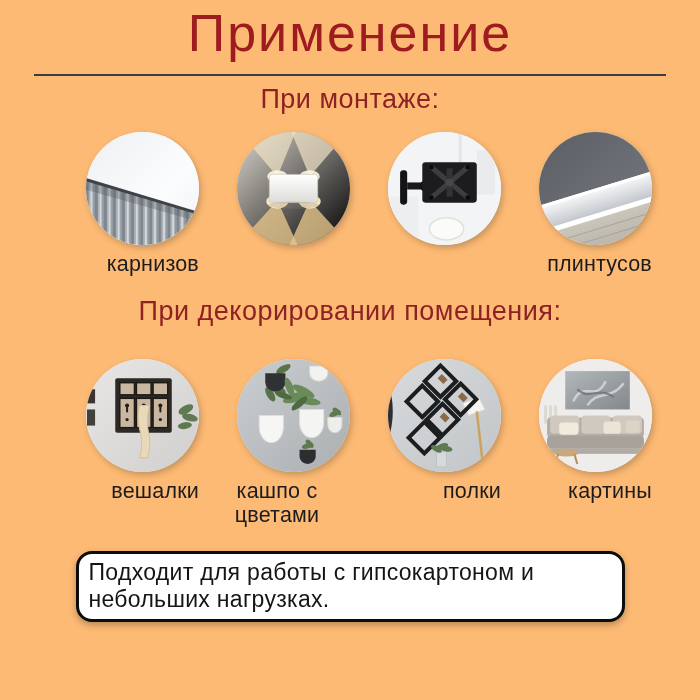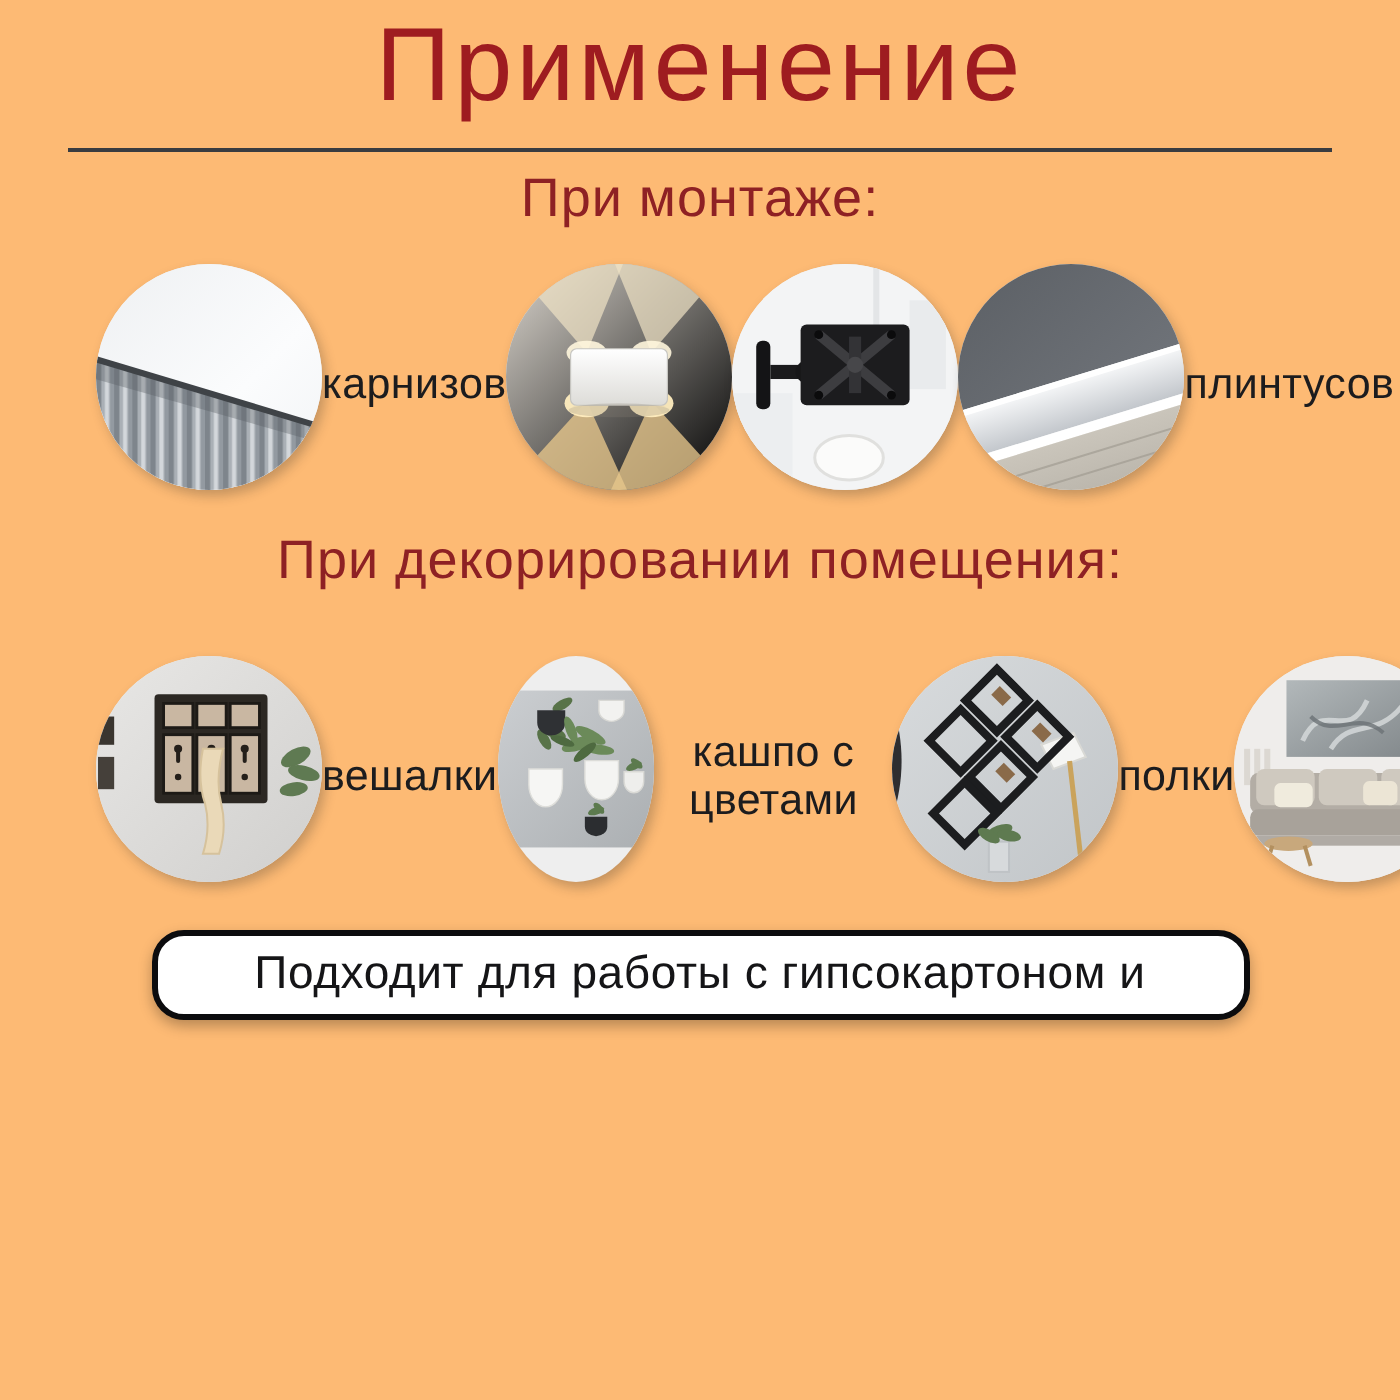--- a/index.html
+++ b/index.html
@@ -6,26 +6,26 @@
   body{font-family:"Liberation Sans", sans-serif; -webkit-font-smoothing:antialiased;}
   .canvas{width:700px;height:700px;margin:0 auto;background:#fdba74;overflow:hidden;position:relative;}
   .title{margin:4px 0 0;font-weight:400;font-size:52px;letter-spacing:2px;text-align:center;color:var(--title,#9e1c20);line-height:1.15;}
   .divider{width:632px;height:2px;background:var(--divider,#393c40);border:0;margin:10px auto 8px;}
   .sec-heading{font-size:27px;font-weight:400;letter-spacing:.5px;text-align:center;color:var(--heading,#8e2124);line-height:1.15;}
   #heading-1{margin-top:6px;}
   #heading-2{margin-top:20px;}
   .grid{width:604px;margin:0 auto;display:flex;}
   #row-1{margin-top:17px;}
   #row-2{margin-top:32px;}
-  .cell{flex:1;display:flex;flex-direction:row;align-items:center;}
+  .cell{flex:1;display:flex;flex-direction:column;align-items:flex-end;}
   .photo{width:113px;height:113px;border-radius:50%;overflow:hidden;box-shadow:2px 3px 6px rgba(30,30,30,.25);background:#eee;}
   .photo svg{display:block;width:100%;height:100%;}
   .lbl{margin-top:7px;font-size:21.5px;line-height:1.12;letter-spacing:.2px;color:var(--text,#1c1c1e);text-align:center;max-width:146px;}
   .note{width:549px;margin:24px auto 0;background:#fff;border:3px solid var(--box_border,#0c0c0e);border-radius:16px;padding:5px 10px 7px;box-shadow:0 3px 7px rgba(0,0,0,.28);box-sizing:border-box;}
-  .note-line{font-size:23px;line-height:1.16;letter-spacing:.3px;text-align:center;color:#151517;}
+  .note-line{font-size:23px;line-height:1.16;letter-spacing:.3px;text-align:left;color:#151517;}
 </style>
 </head>
 <body>
 
 <div class="canvas">
 
   <h1 class="title">Применение</h1>
   <div class="divider"></div>
 
   <div class="sec-heading" id="heading-1">При монтаже:</div>
@@ -311,15 +311,16 @@
           <line x1="19" y1="94" x2="16" y2="104" stroke="#b3905f" stroke-width="2"></line>
           <line x1="35" y1="94" x2="38" y2="104" stroke="#b3905f" stroke-width="2"></line>
         </svg>
       </div>
       <div class="lbl">картины</div>
     </div>
   </div>
 
   <div class="note">
     <div class="note-line">Подходит для работы с гипсокартоном и</div>
+    <div class="note-line">небольших нагрузках.</div>
   </div>
 
 </div>
 
 </body></html>

